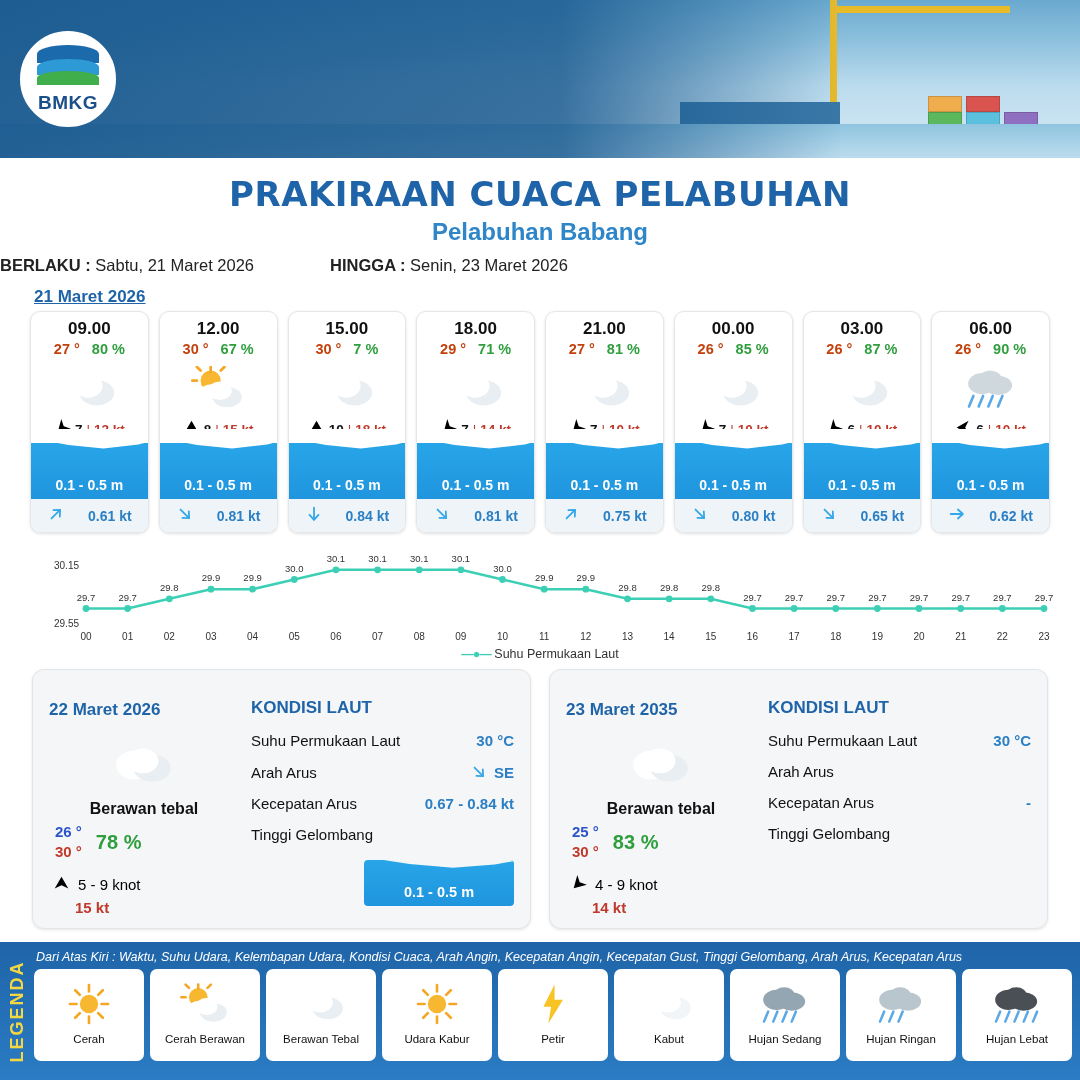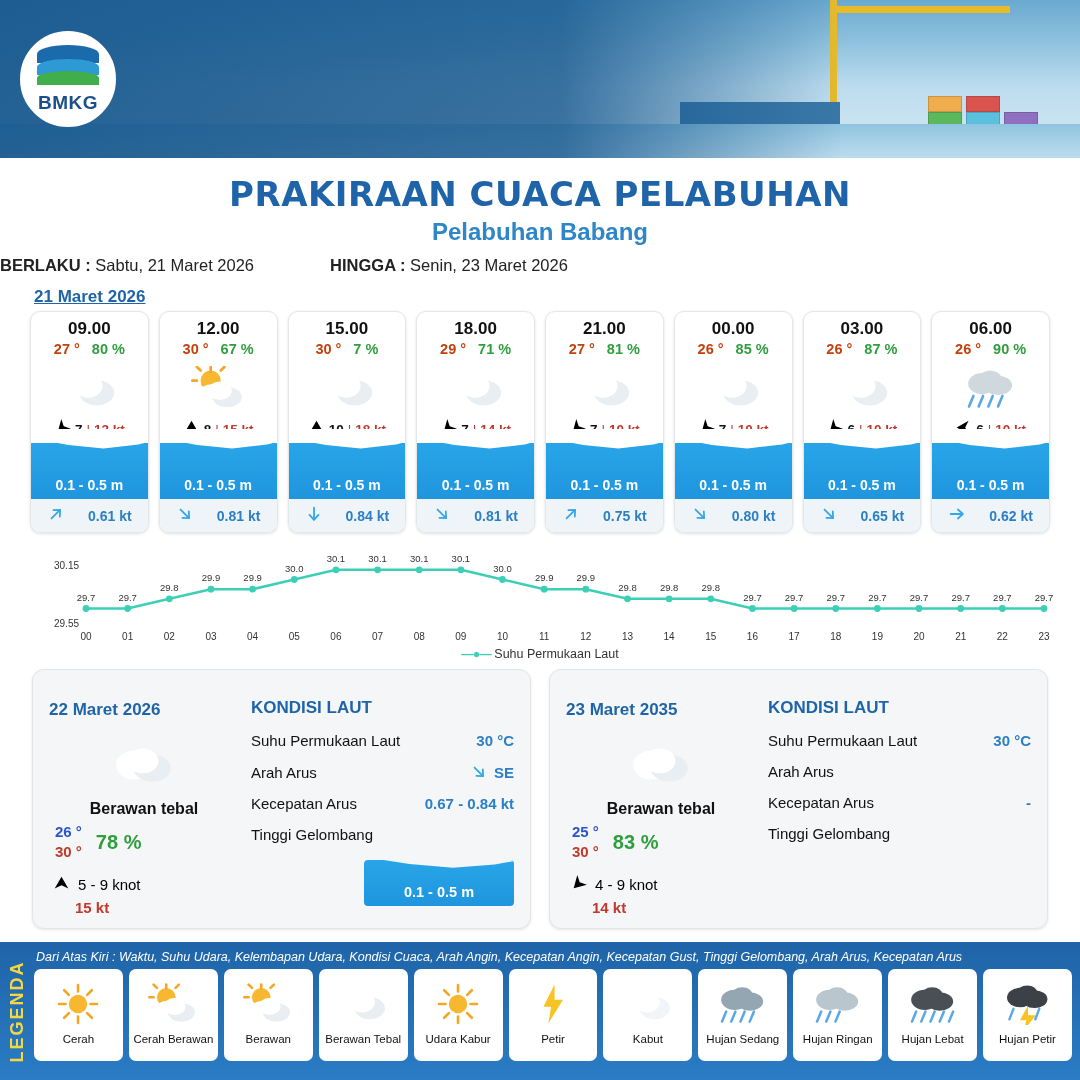--- a/index.html
+++ b/index.html
@@ -780,37 +780,20 @@
               </g>
               <ellipse cx="26" cy="32" rx="16" ry="12" fill="#ffffff"></ellipse>
               <ellipse cx="42" cy="34" rx="16" ry="11" fill="#e9eef2"></ellipse>
               <ellipse cx="34" cy="27" rx="13" ry="10" fill="#ffffff"></ellipse>
             </svg>
           </div>
           <div class="leg-lbl">Cerah Berawan</div>
         </div>
         <div class="leg-item">
           <div class="leg-ico">
-            <svg width="54" height="42" viewBox="0 0 64 48">
-              <circle cx="24" cy="16" r="11" fill="#f7b731"></circle>
-              <g stroke="#f5a623" stroke-width="3" stroke-linecap="round">
-                <line x1="24" y1="1" x2="24" y2="6"></line>
-                <line x1="9" y1="16" x2="4" y2="16"></line>
-                <line x1="13" y1="5" x2="9" y2="1"></line>
-                <line x1="35" y1="5" x2="39" y2="1"></line>
-              </g>
-              <ellipse cx="26" cy="32" rx="16" ry="12" fill="#ffffff"></ellipse>
-              <ellipse cx="42" cy="34" rx="16" ry="11" fill="#e9eef2"></ellipse>
-              <ellipse cx="34" cy="27" rx="13" ry="10" fill="#ffffff"></ellipse>
-            </svg>
-          </div>
-          <div class="leg-lbl">Berawan</div>
-        </div>
-        <div class="leg-item">
-          <div class="leg-ico">
             <svg width="54" height="42" viewBox="0 0 64 44">
               <ellipse cx="22" cy="24" rx="17" ry="14" fill="#ffffff"></ellipse>
               <ellipse cx="40" cy="27" rx="18" ry="13" fill="#e9eef2"></ellipse>
               <ellipse cx="31" cy="20" rx="15" ry="12" fill="#ffffff"></ellipse>
             </svg>
           </div>
           <div class="leg-lbl">Berawan Tebal</div>
         </div>
         <div class="leg-item">
           <div class="leg-ico">
@@ -883,28 +866,15 @@
               <ellipse cx="31" cy="15" rx="13" ry="10" fill="#4a4f55"></ellipse>
               <line x1="12" y1="34" x2="7" y2="46" stroke="#5aa9e6" stroke-width="3" stroke-linecap="round"></line>
               <line x1="23" y1="34" x2="18" y2="46" stroke="#5aa9e6" stroke-width="3" stroke-linecap="round"></line>
               <line x1="34" y1="34" x2="29" y2="46" stroke="#5aa9e6" stroke-width="3" stroke-linecap="round"></line>
               <line x1="45" y1="34" x2="40" y2="46" stroke="#5aa9e6" stroke-width="3" stroke-linecap="round"></line>
               <line x1="56" y1="34" x2="51" y2="46" stroke="#5aa9e6" stroke-width="3" stroke-linecap="round"></line>
             </svg>
           </div>
           <div class="leg-lbl">Hujan Lebat</div>
         </div>
-        <div class="leg-item">
-          <div class="leg-ico">
-            <svg width="54" height="42" viewBox="0 0 64 52">
-              <ellipse cx="22" cy="18" rx="16" ry="12" fill="#3c4147"></ellipse>
-              <ellipse cx="40" cy="20" rx="16" ry="11" fill="#3c4147"></ellipse>
-              <ellipse cx="31" cy="13" rx="13" ry="10" fill="#3c4147"></ellipse>
-              <line x1="14" y1="32" x2="9" y2="45" stroke="#5aa9e6" stroke-width="3" stroke-linecap="round"></line>
-              <line x1="46" y1="32" x2="41" y2="45" stroke="#5aa9e6" stroke-width="3" stroke-linecap="round"></line>
-              <polygon points="32,28 22,46 30,46 27,58 42,40 32,40" fill="#f7c325"></polygon>
-            </svg>
-          </div>
-          <div class="leg-lbl">Hujan Petir</div>
-        </div>
       </div>
   </div>
 </div>
 
 </body></html>

